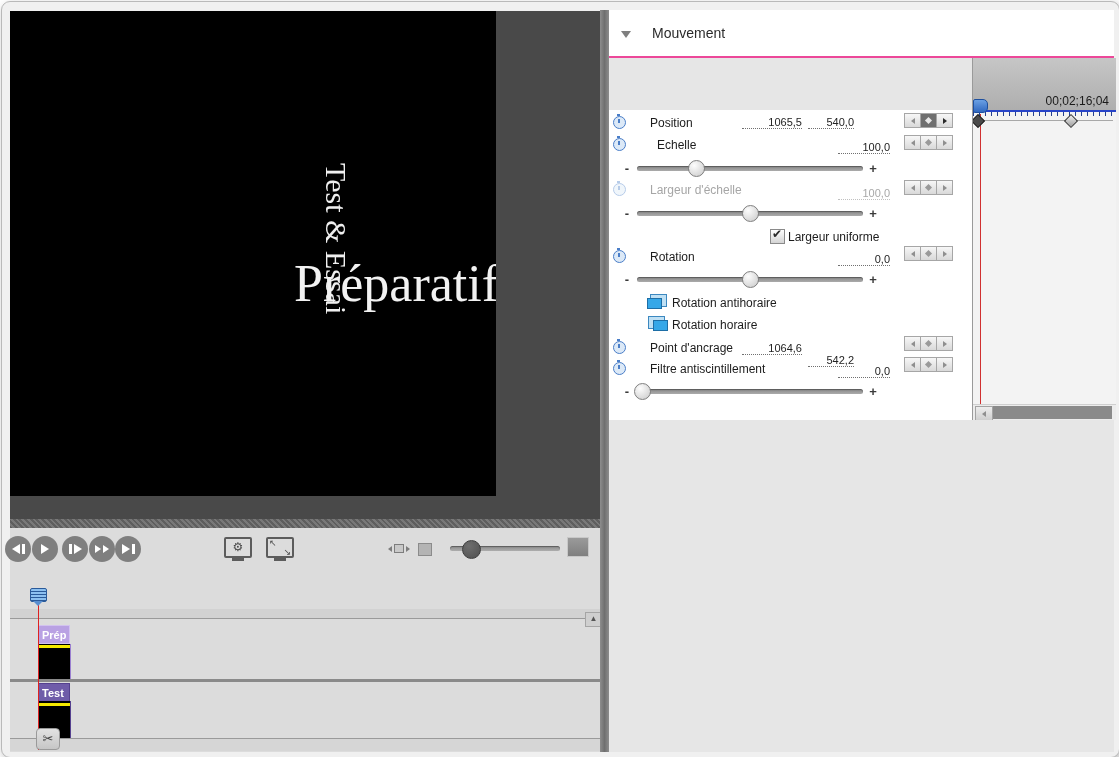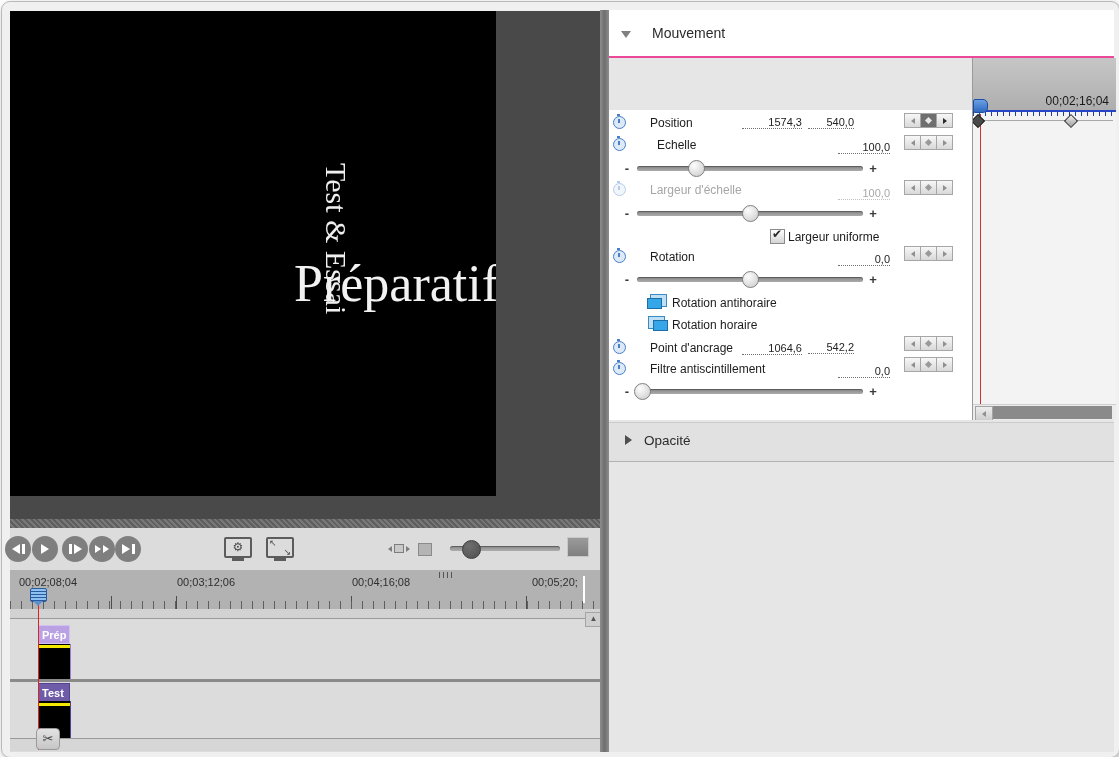--- a/index.html
+++ b/index.html
@@ -189,30 +189,20 @@
         <span class="p-r"></span>
     </div>
     <div class="abs sq-s"></div>
     <div class="abs ztrack">
       <div class="zthumb"></div>
     </div>
     <div class="abs sq-l"></div>
   </div>
 
   <div class="abs timeline">
-    <div class="abs ruler">
-      <span class="tc" style="left:9px">00;02;08;04</span>
-      <span class="tc" style="left:167px">00;03;12;06</span>
-      <span class="tc" style="left:342px">00;04;16;08</span>
-      <span class="tc" style="left:522px">00;05;20;</span>
-      <div class="ticks-maj"></div>
-      <div class="ticks-min"></div>
-      <div class="abs grip"></div>
-      <div class="abs endline"></div>
-    </div>
     <div class="abs workarea"></div>
     <div class="abs rowtop"></div>
     <div class="abs track1"></div>
     <div class="abs tracksep"></div>
     <div class="abs track2"></div>
     <div class="abs tfoot"></div>
 
     <div class="clip-h" style="left:28px;top:55px;background:#b9a1e3;border:1px solid #d2c2ef;">Prép</div>
     <div class="clip-b" style="left:28px;top:74px;height:35px;border-right:1px solid #9a7fd0;">
       <div class="yline" style="top:1px"></div>
@@ -240,21 +230,21 @@
     <div class="abs sec-head">
       <span class="tri-down"></span>
       <span class="sec-title">Mouvement</span>
     </div>
 
 
     <div class="abs props">
 
       <span class="sw" style="left:4px;top:6px"></span>
       <span class="plabel" style="left:41px;top:6px">Position</span>
-      <span class="pval" style="left:133px;top:6px;width:60px">1574,3</span>
+      <span class="pval" style="left:133px;top:6px;width:60px">1065,5</span>
       <span class="pval" style="left:199px;top:6px;width:46px">540,0</span>
       <span class="nav" style="left:296px;top:3px">
         <b>
             <i class="a-l"></i>
           </b>
           <b class="act">
             <i class="dia lt"></i>
           </b>
           <b>
             <i class="a-r dark"></i>
@@ -337,21 +327,21 @@
         </span>
       <span class="rotlabel" style="left:63px;top:186px">Rotation antihoraire</span>
       <span class="roticon cw" style="left:39px;top:206px">
           <i></i>
         </span>
       <span class="rotlabel" style="left:63px;top:208px">Rotation horaire</span>
 
       <span class="sw" style="left:4px;top:231px"></span>
       <span class="plabel" style="left:41px;top:231px">Point d'ancrage</span>
       <span class="pval" style="left:133px;top:232px;width:60px">1064,6</span>
-      <span class="pval" style="left:199px;top:231px;width:46px">542,2</span>
+      <span class="pval" style="left:199px;top:244px;width:46px">542,2</span>
       <span class="nav" style="left:296px;top:226px">
         <b>
             <i class="a-l"></i>
           </b>
           <b>
             <i class="dia"></i>
           </b>
           <b>
             <i class="a-r"></i>
           </b>
@@ -391,20 +381,16 @@
       <div class="kf-d solid" style="left:0px;top:58px"></div>
       <div class="kf-d open" style="left:93px;top:58px"></div>
       <div class="kf-scroll">
         <div class="kf-sbtn">
             <i class="a-l"></i>
           </div>
         <div class="kf-sthumb"></div>
       </div>
     </div>
 
-    <div class="abs opacite">
-      <span class="tri-right"></span>
-      <span class="op-title">Opacité</span>
-    </div>
     <div class="abs below"></div>
   </div>
 
 </div>
 
 </body></html>

